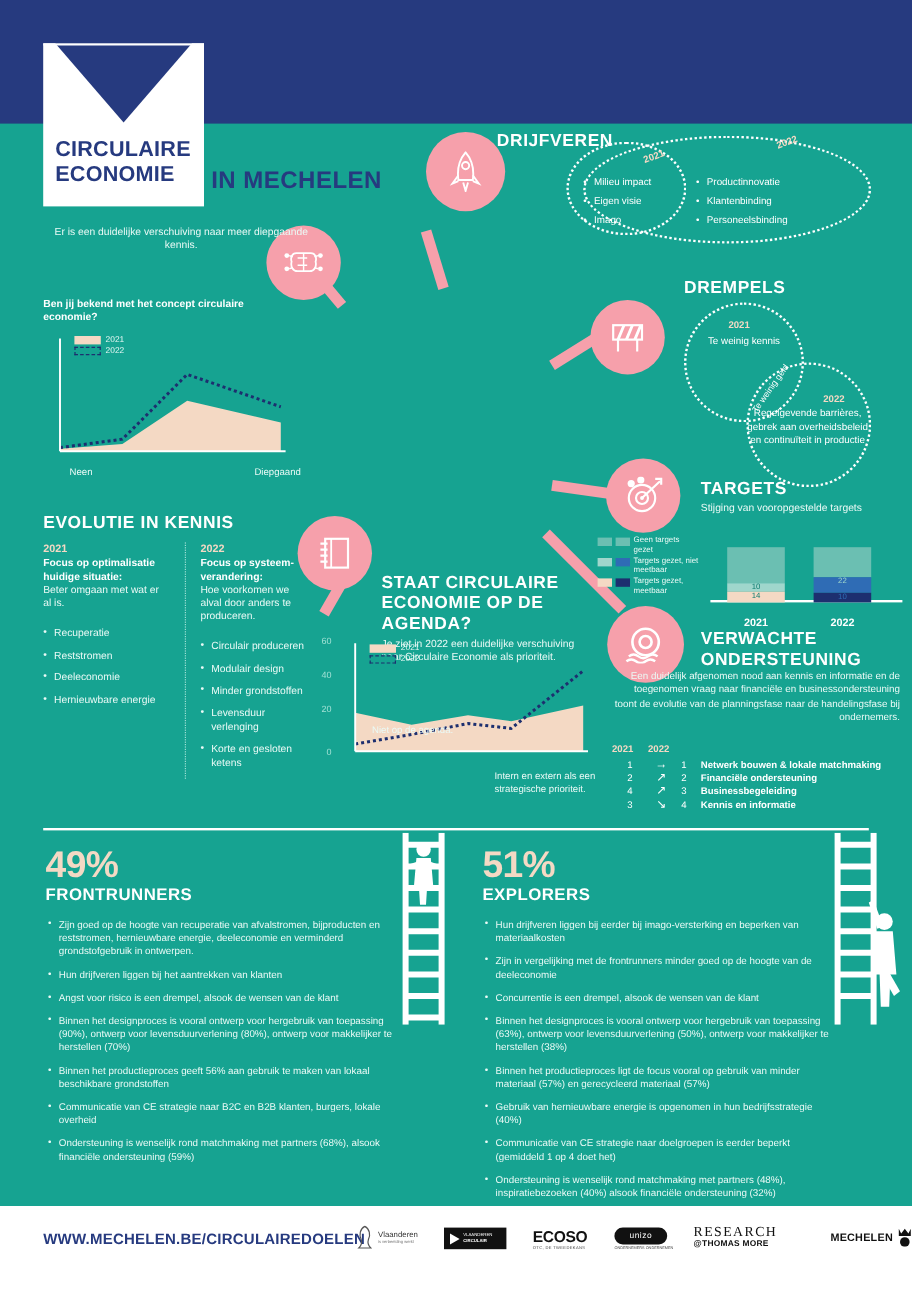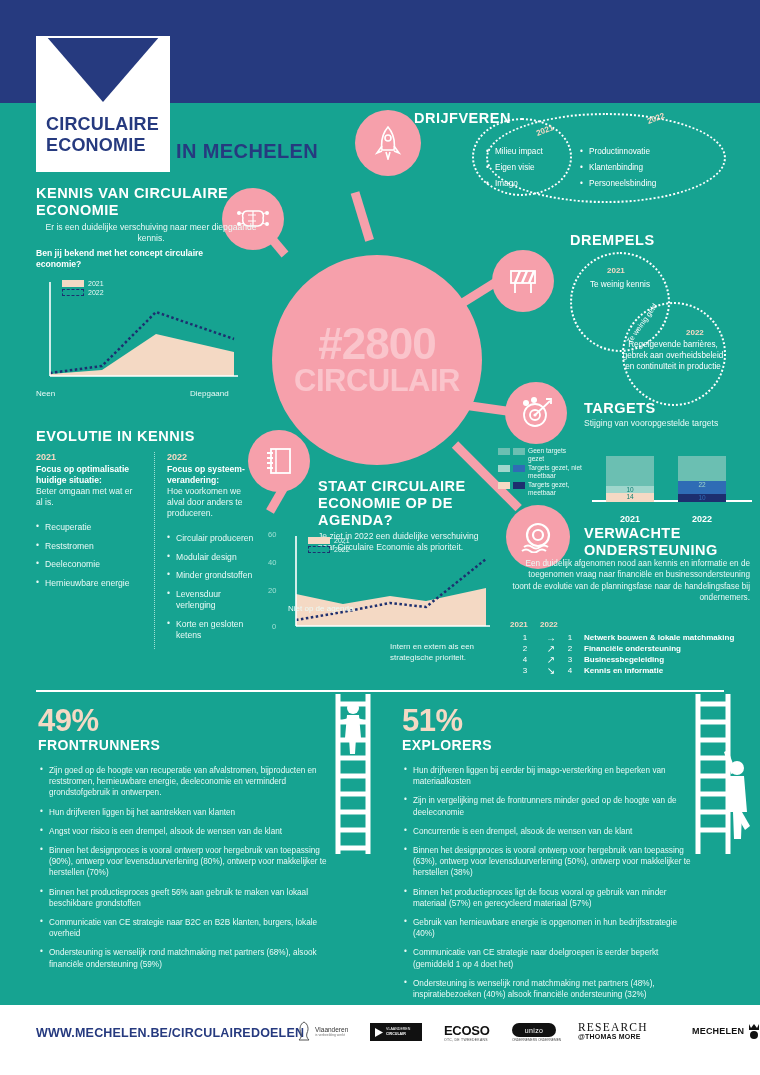--- a/index.html
+++ b/index.html
@@ -22,21 +22,21 @@
 
   
   h2.sec { color: #ffffff; font-weight: bold; font-size: 14.5px; letter-spacing: .5px; line-height: 17px; }
   .sub { color: #eafaf6; font-size: 8.6px; line-height: 11px; }
 
   
   .kennis { position: absolute; left: 36px; top: 185px; width: 230px; }
   .kennis .sub { margin-top: 3px; text-align: center; }
   .q1 { position: absolute; left: 36px; top: 248px; width: 200px; color: #ffffff; font-size: 8.6px; font-weight: bold; line-height: 11px; }
   .chart1 { position: absolute; left: 36px; top: 276px; width: 212px; height: 110px; }
-  .axlbl { position: absolute; color: #eafaf6; font-size: 8px; }
+  .axlbl { position: absolute; color: #eafaf6; font-size: 8px; margin-left: 22px; }
 
   
   .lgd { position: absolute; font-size: 7px; color: #eafaf6; }
   .lgd .row { display: flex; align-items: center; gap: 4px; height: 9px; }
   .sw { width: 22px; height: 7px; display: inline-block; }
   .sw-2021 { background: #f4d9c4; }
   .sw-2022 { background: #16a391; border: 1px dashed #1d2f6f; }
 
   
   .evol { position: absolute; left: 36px; top: 428px; width: 230px; }
@@ -188,27 +188,22 @@
   </div>
 
   <div class="bub" style="left:248px;top:430px;width:62px;height:62px;">
     <svg width="30" height="32" viewBox="0 0 30 32">
       <rect x="7" y="4" width="19" height="24" fill="none" stroke="#fff" stroke-width="1.8"></rect>
       <path d="M12 4 L12 28" stroke="#fff" stroke-width="1.5"></path>
       <path d="M3 8 L9 8 M3 13 L9 13 M3 18 L9 18 M3 23 L9 23" stroke="#fff" stroke-width="1.8"></path>
     </svg>
   </div>
 
-  <div class="big-bub">
-    <div class="l1">#2800</div>
-    <div class="l2">CIRCULAIR</div>
-  </div>
 
   <div class="kennis">
-    <h2 class="sec">KENNIS VAN CIRCULAIRE ECONOMIE</h2>
     <div class="sub">Er is een duidelijke verschuiving naar meer diepgaande kennis.</div>
   </div>
   <div class="q1">Ben jij bekend met het concept circulaire economie?</div>
 
   <svg class="chart1" viewBox="0 0 212 110">
     <polygon points="14,100 14,98 66,94 120,58 198,76 198,100" fill="#f4d9c4"></polygon>
     <polyline points="14,97 66,90 120,36 198,63" fill="none" stroke="#1d2f6f" stroke-width="2.5" stroke-dasharray="2.5,2.5"></polyline>
     <line x1="14" y1="6" x2="14" y2="100" stroke="#ffffff" stroke-width="1.6"></line>
     <line x1="14" y1="100" x2="202" y2="100" stroke="#ffffff" stroke-width="1.6"></line>
   </svg>

